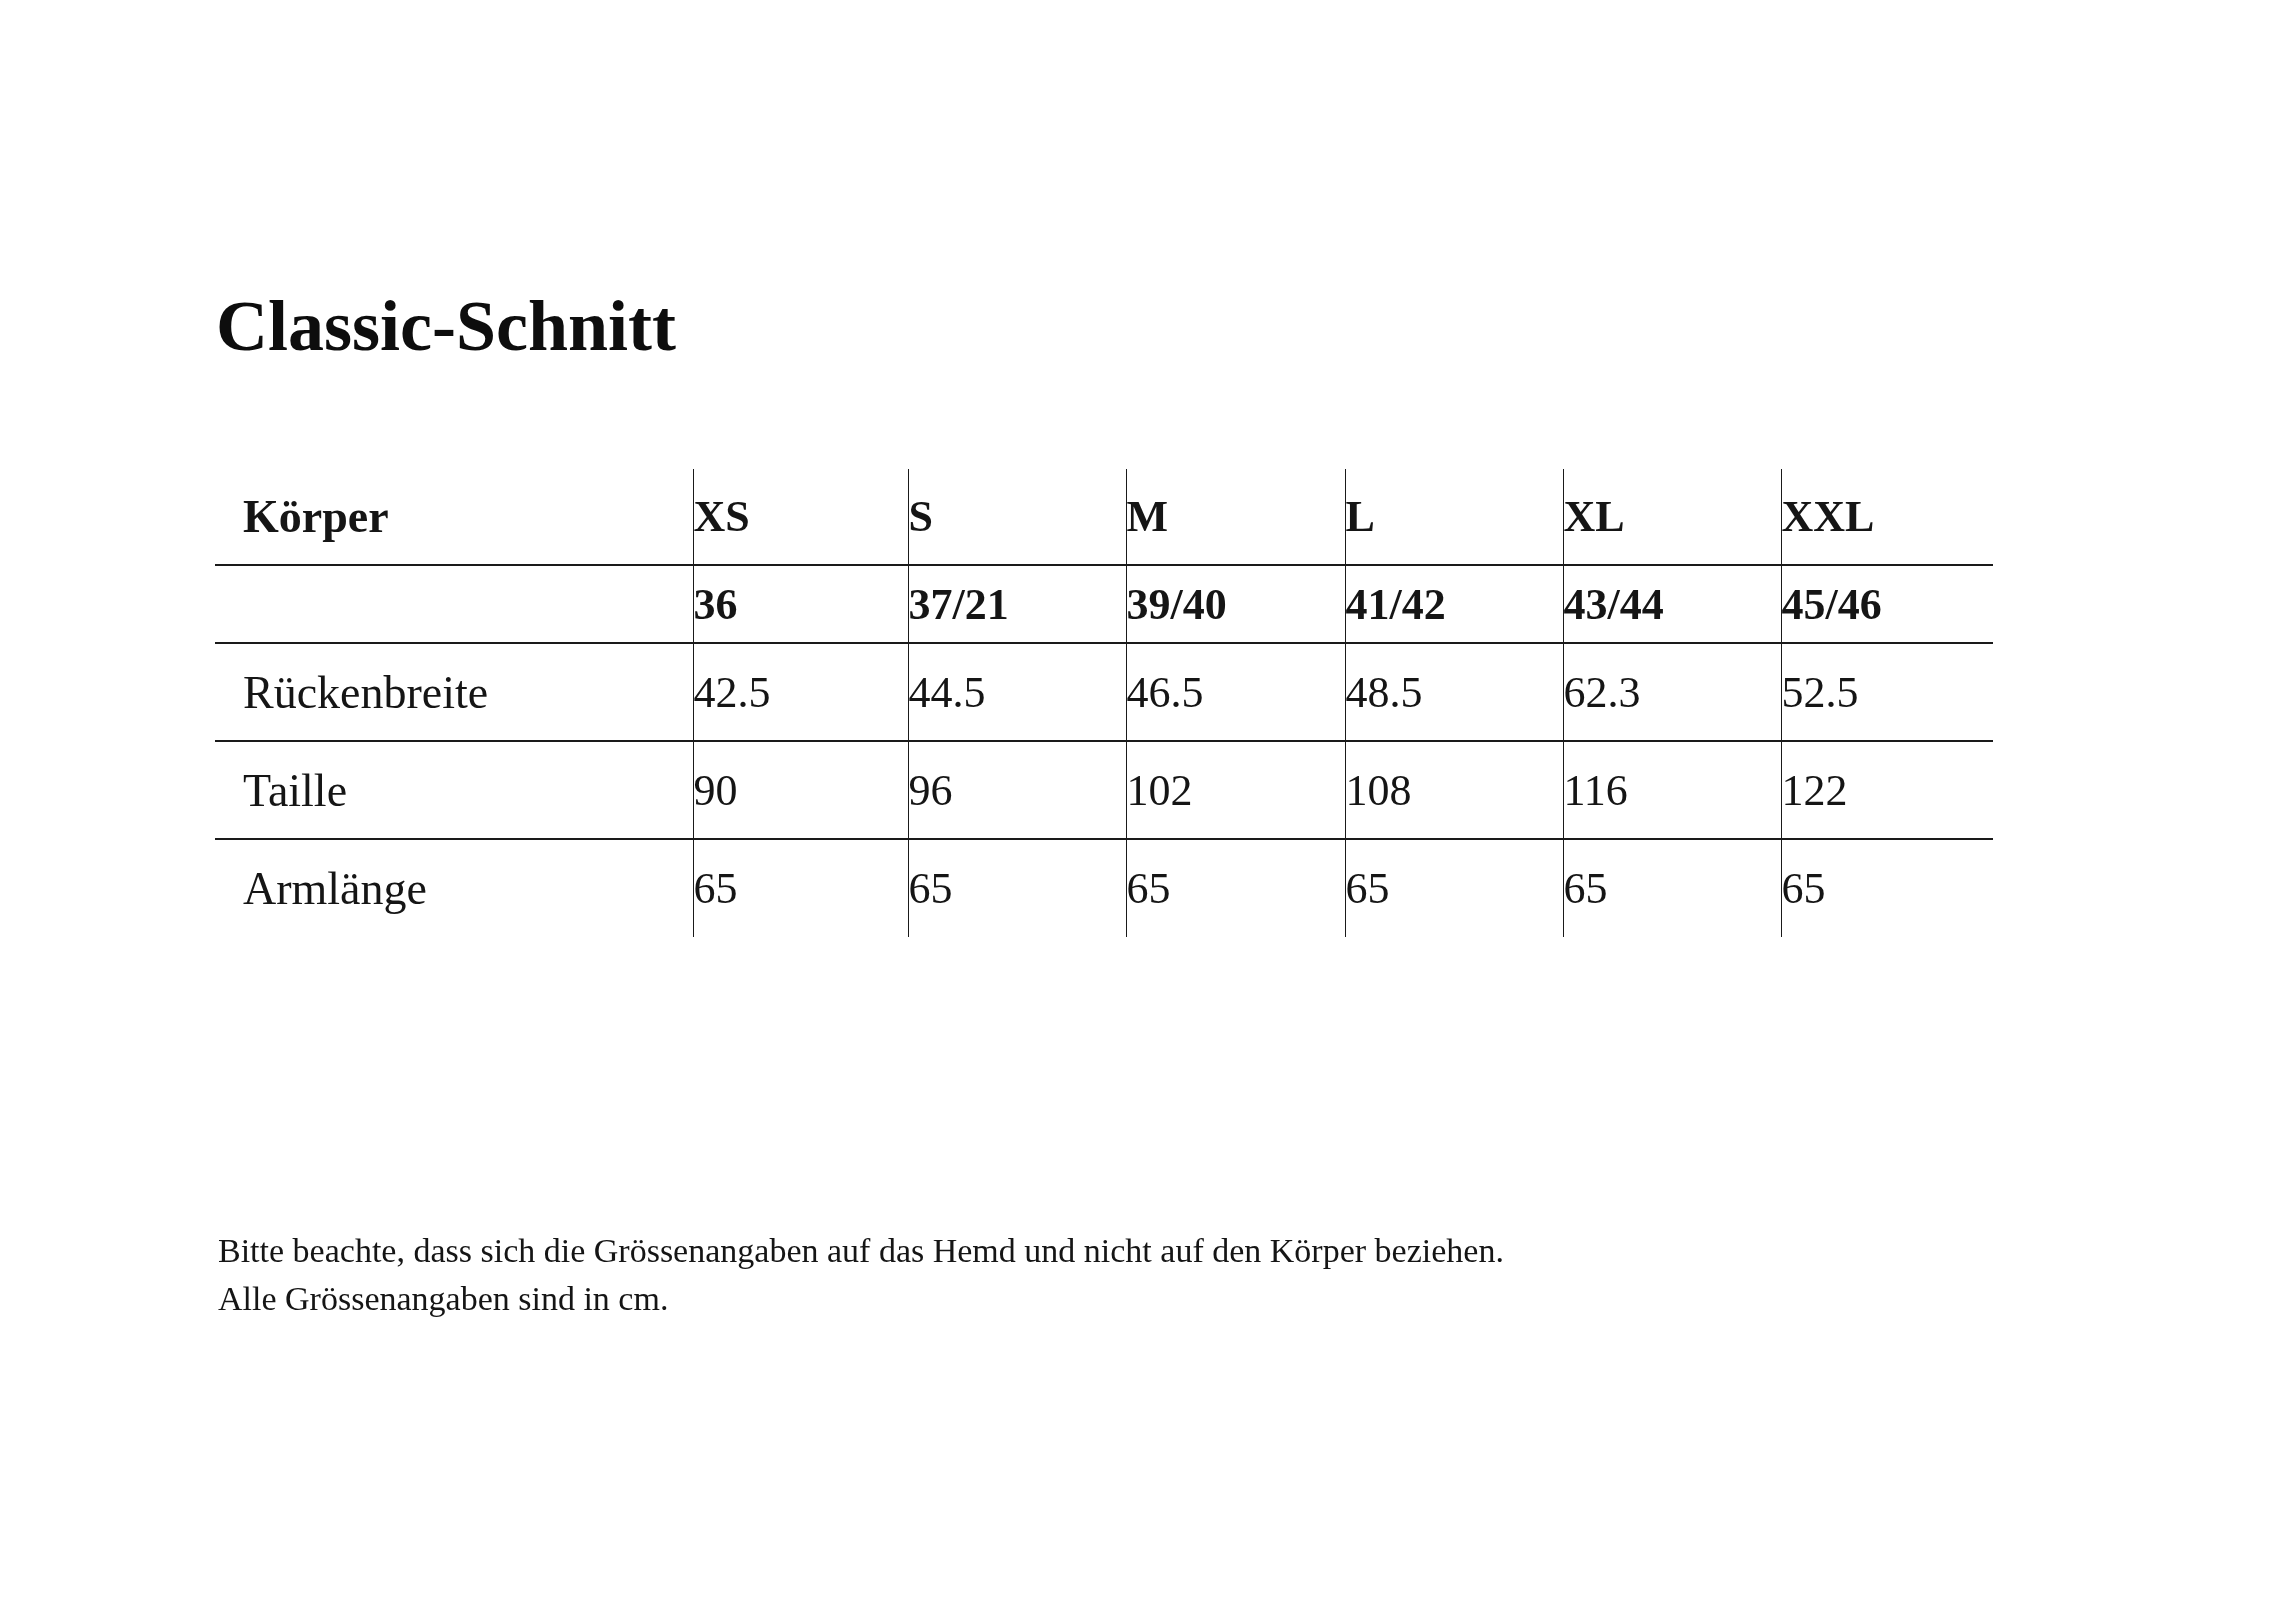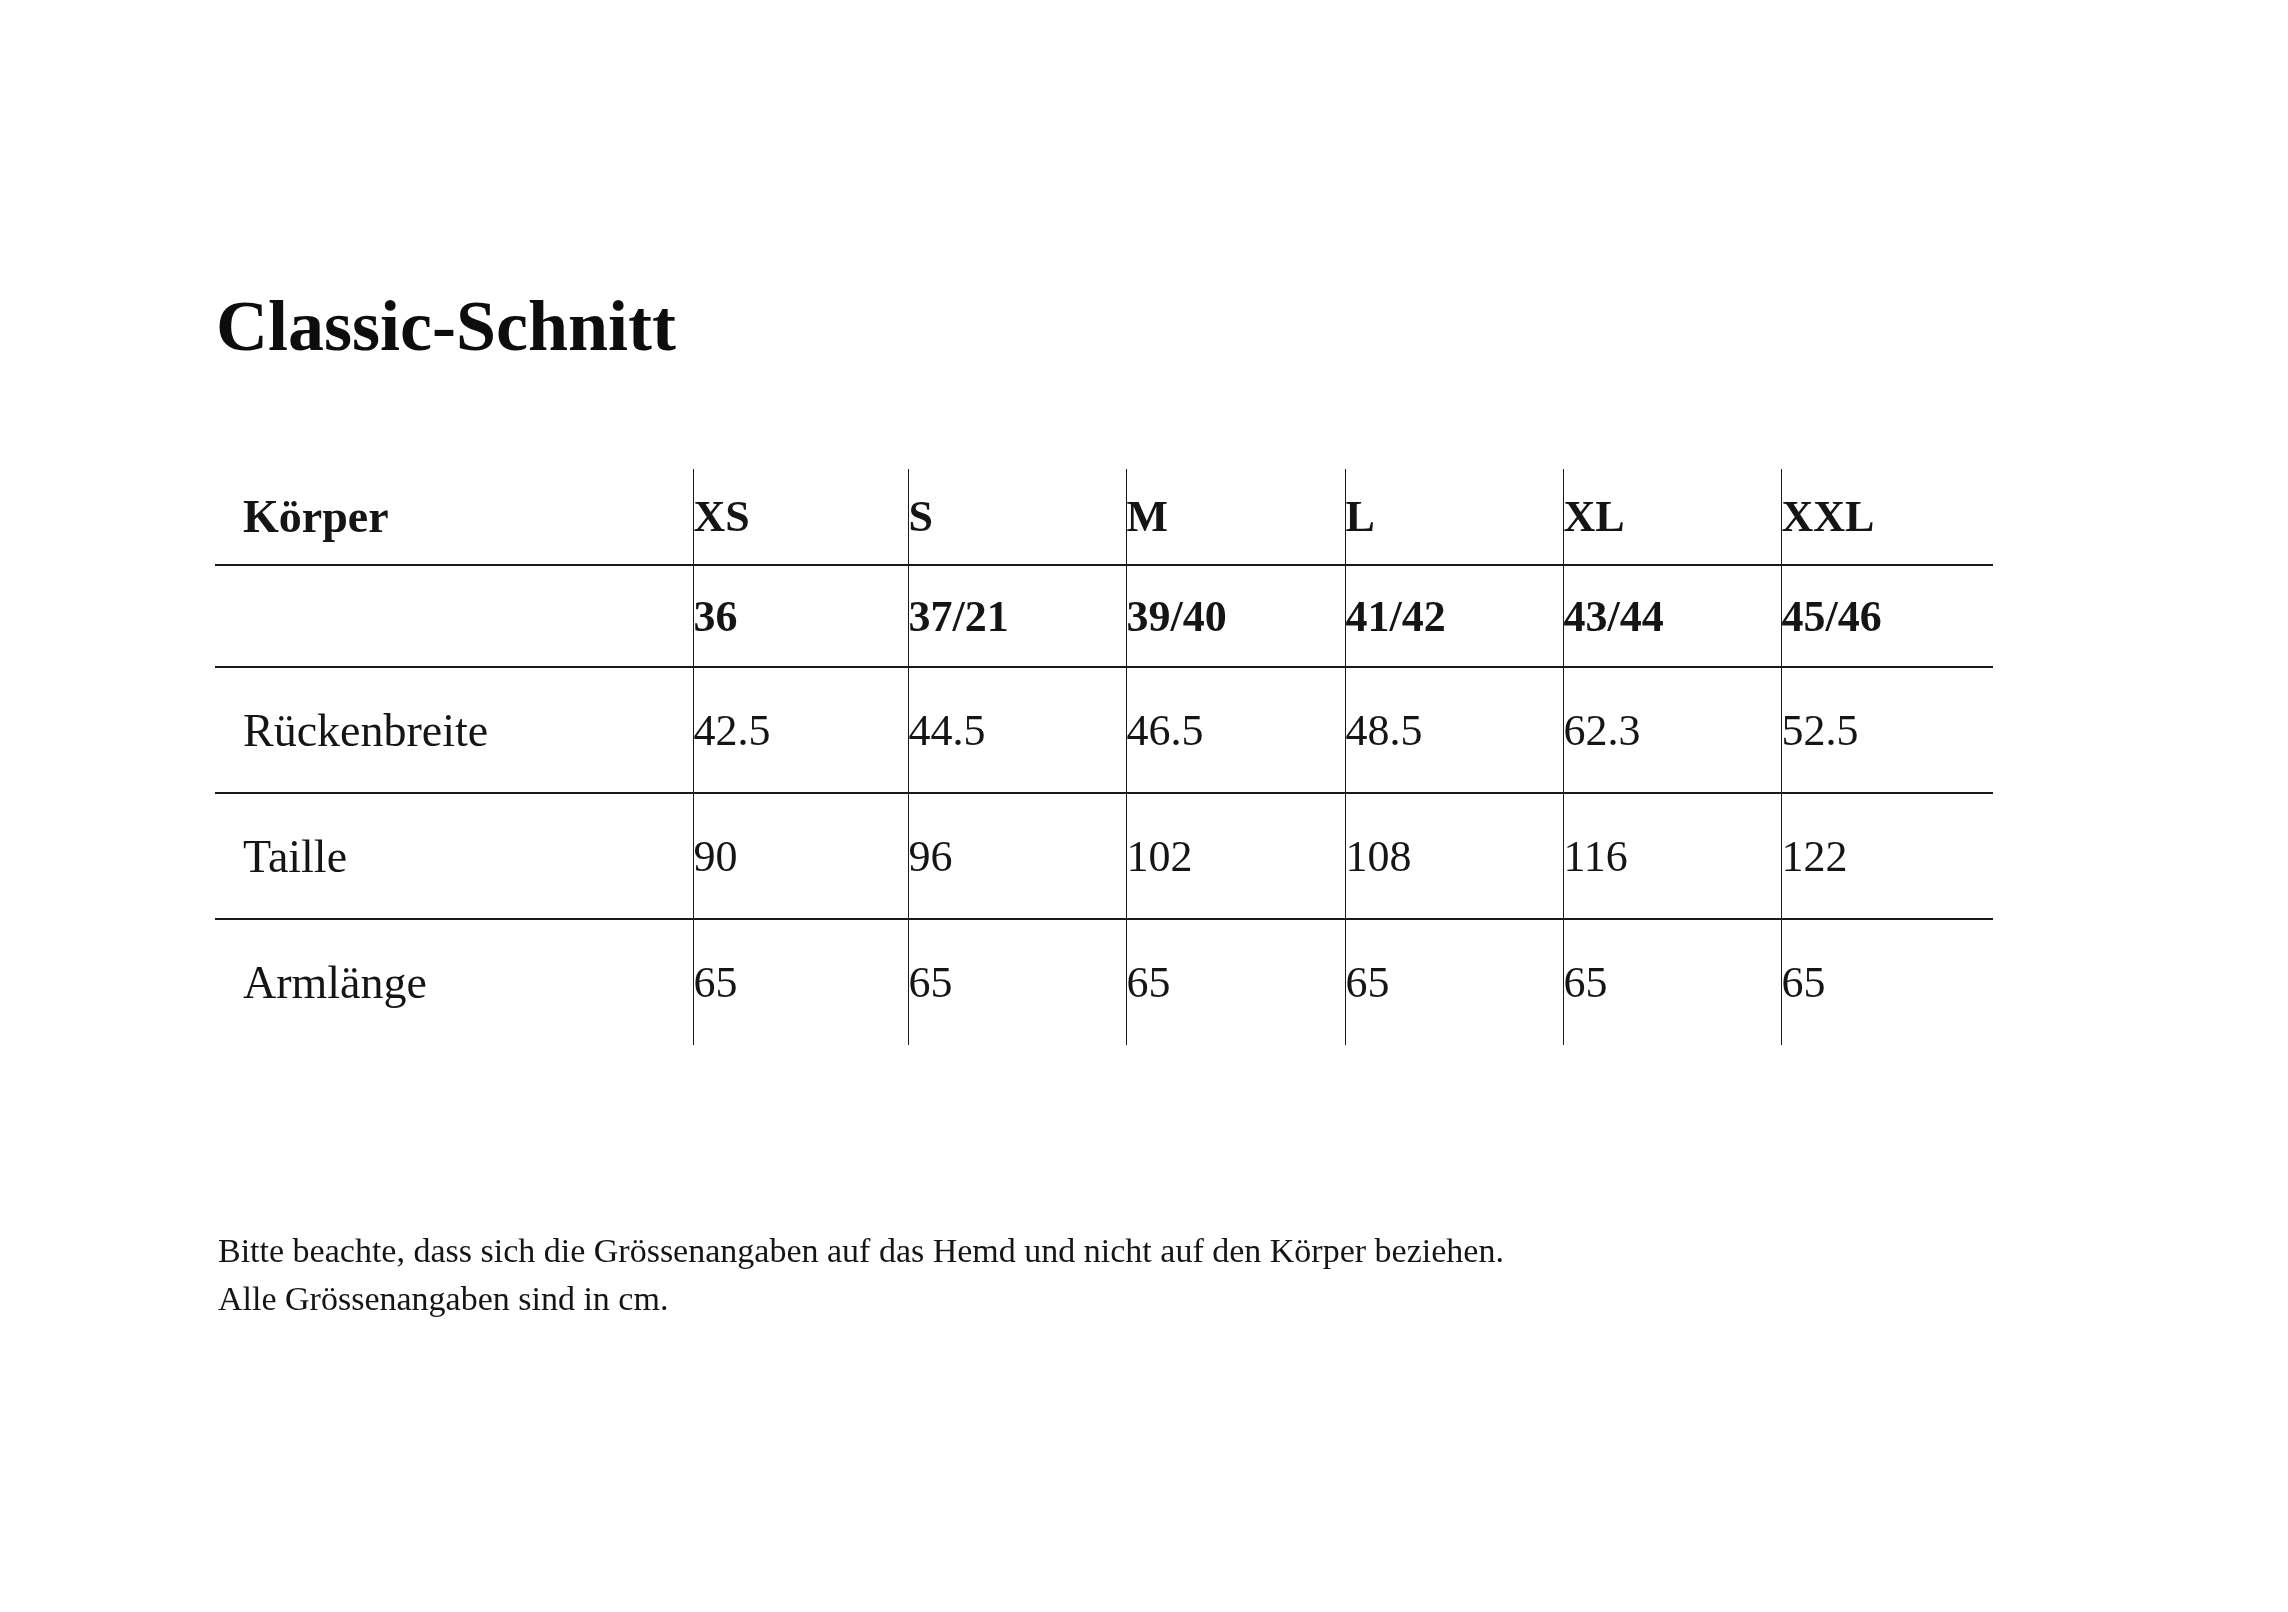--- a/index.html
+++ b/index.html
@@ -50,22 +50,22 @@
   table.size-table td.label-cell {
     text-align: left;
     padding-left: 28px;
     font-size: 46px;
   }
   table.size-table tr.header-row td,
   table.size-table tr.size-numbers-row td {
     font-weight: 700;
   }
   tr.header-row      { height: 96px; }
-  tr.size-numbers-row{ height: 102px; }
-  tr.data-row        { height: 126px; }
+  tr.size-numbers-row{ height: 78px; }
+  tr.data-row        { height: 98px; }
   tr.data-row-last   { height: 117px; }
   .notes {
     position: absolute;
     left: 218px;
     top: 1227px;
     font-size: 34px;
     line-height: 48px;
     color: #151515;
   }
   .notes p { margin: 0; }

